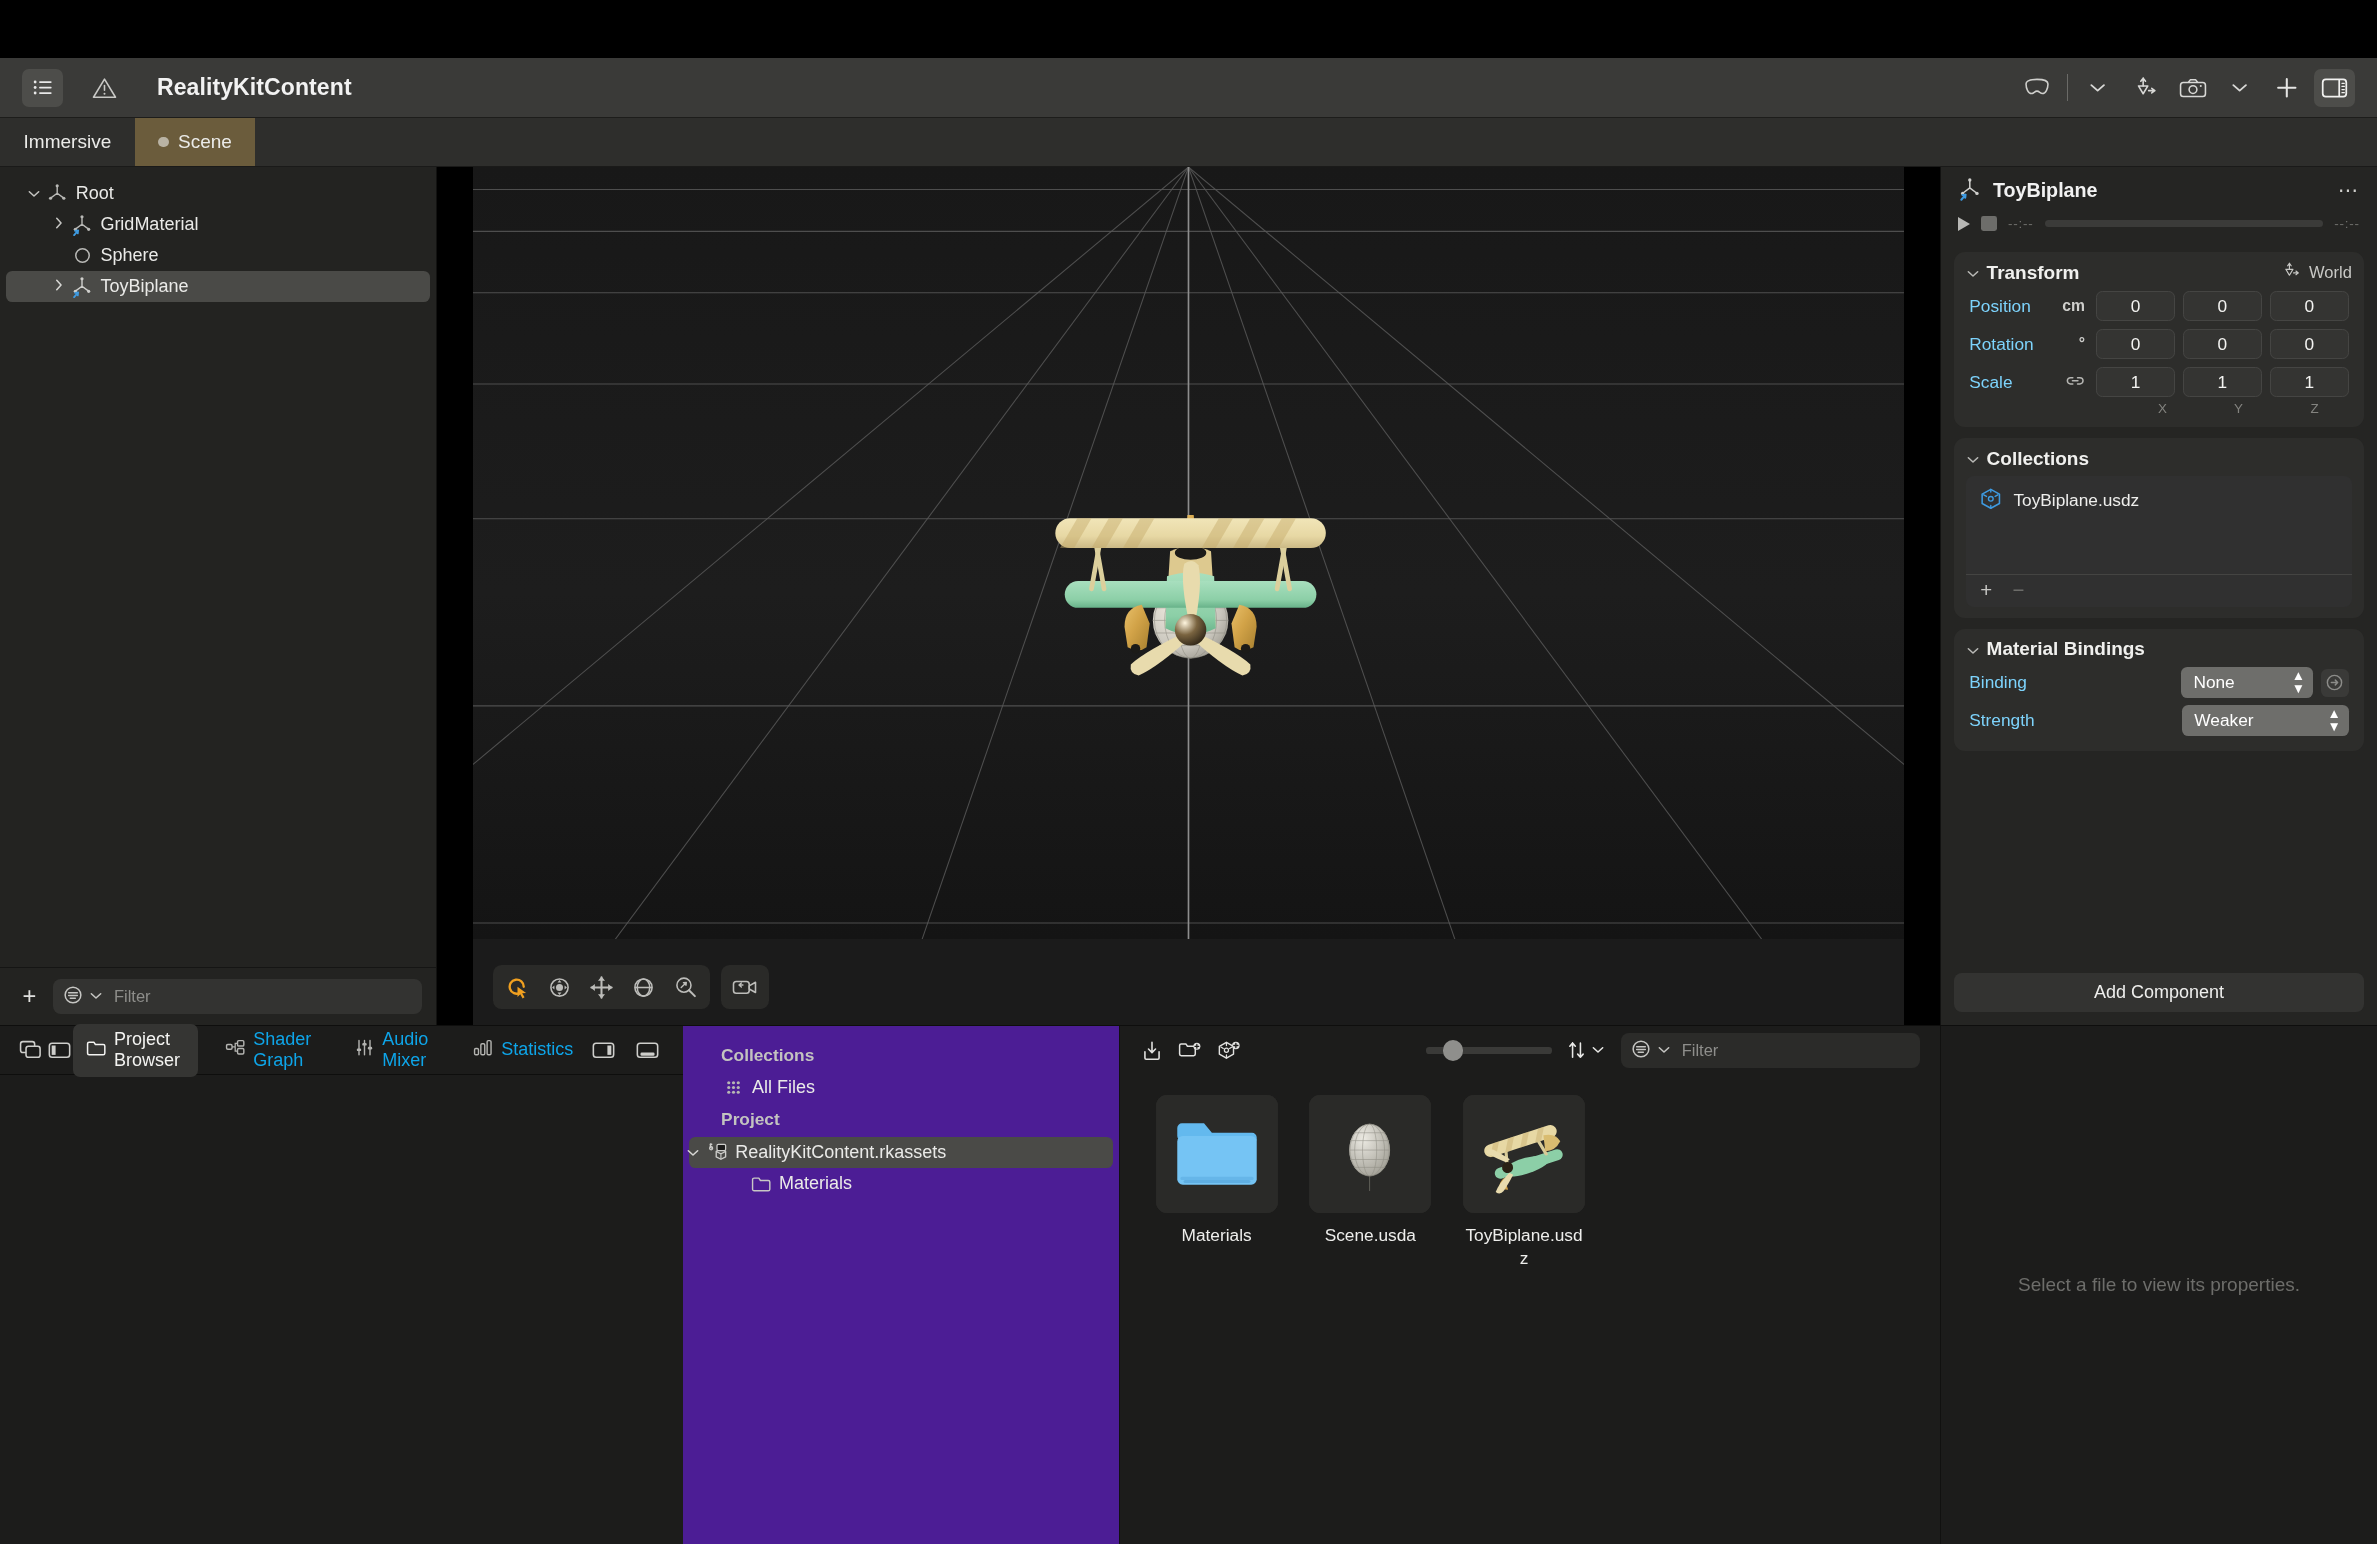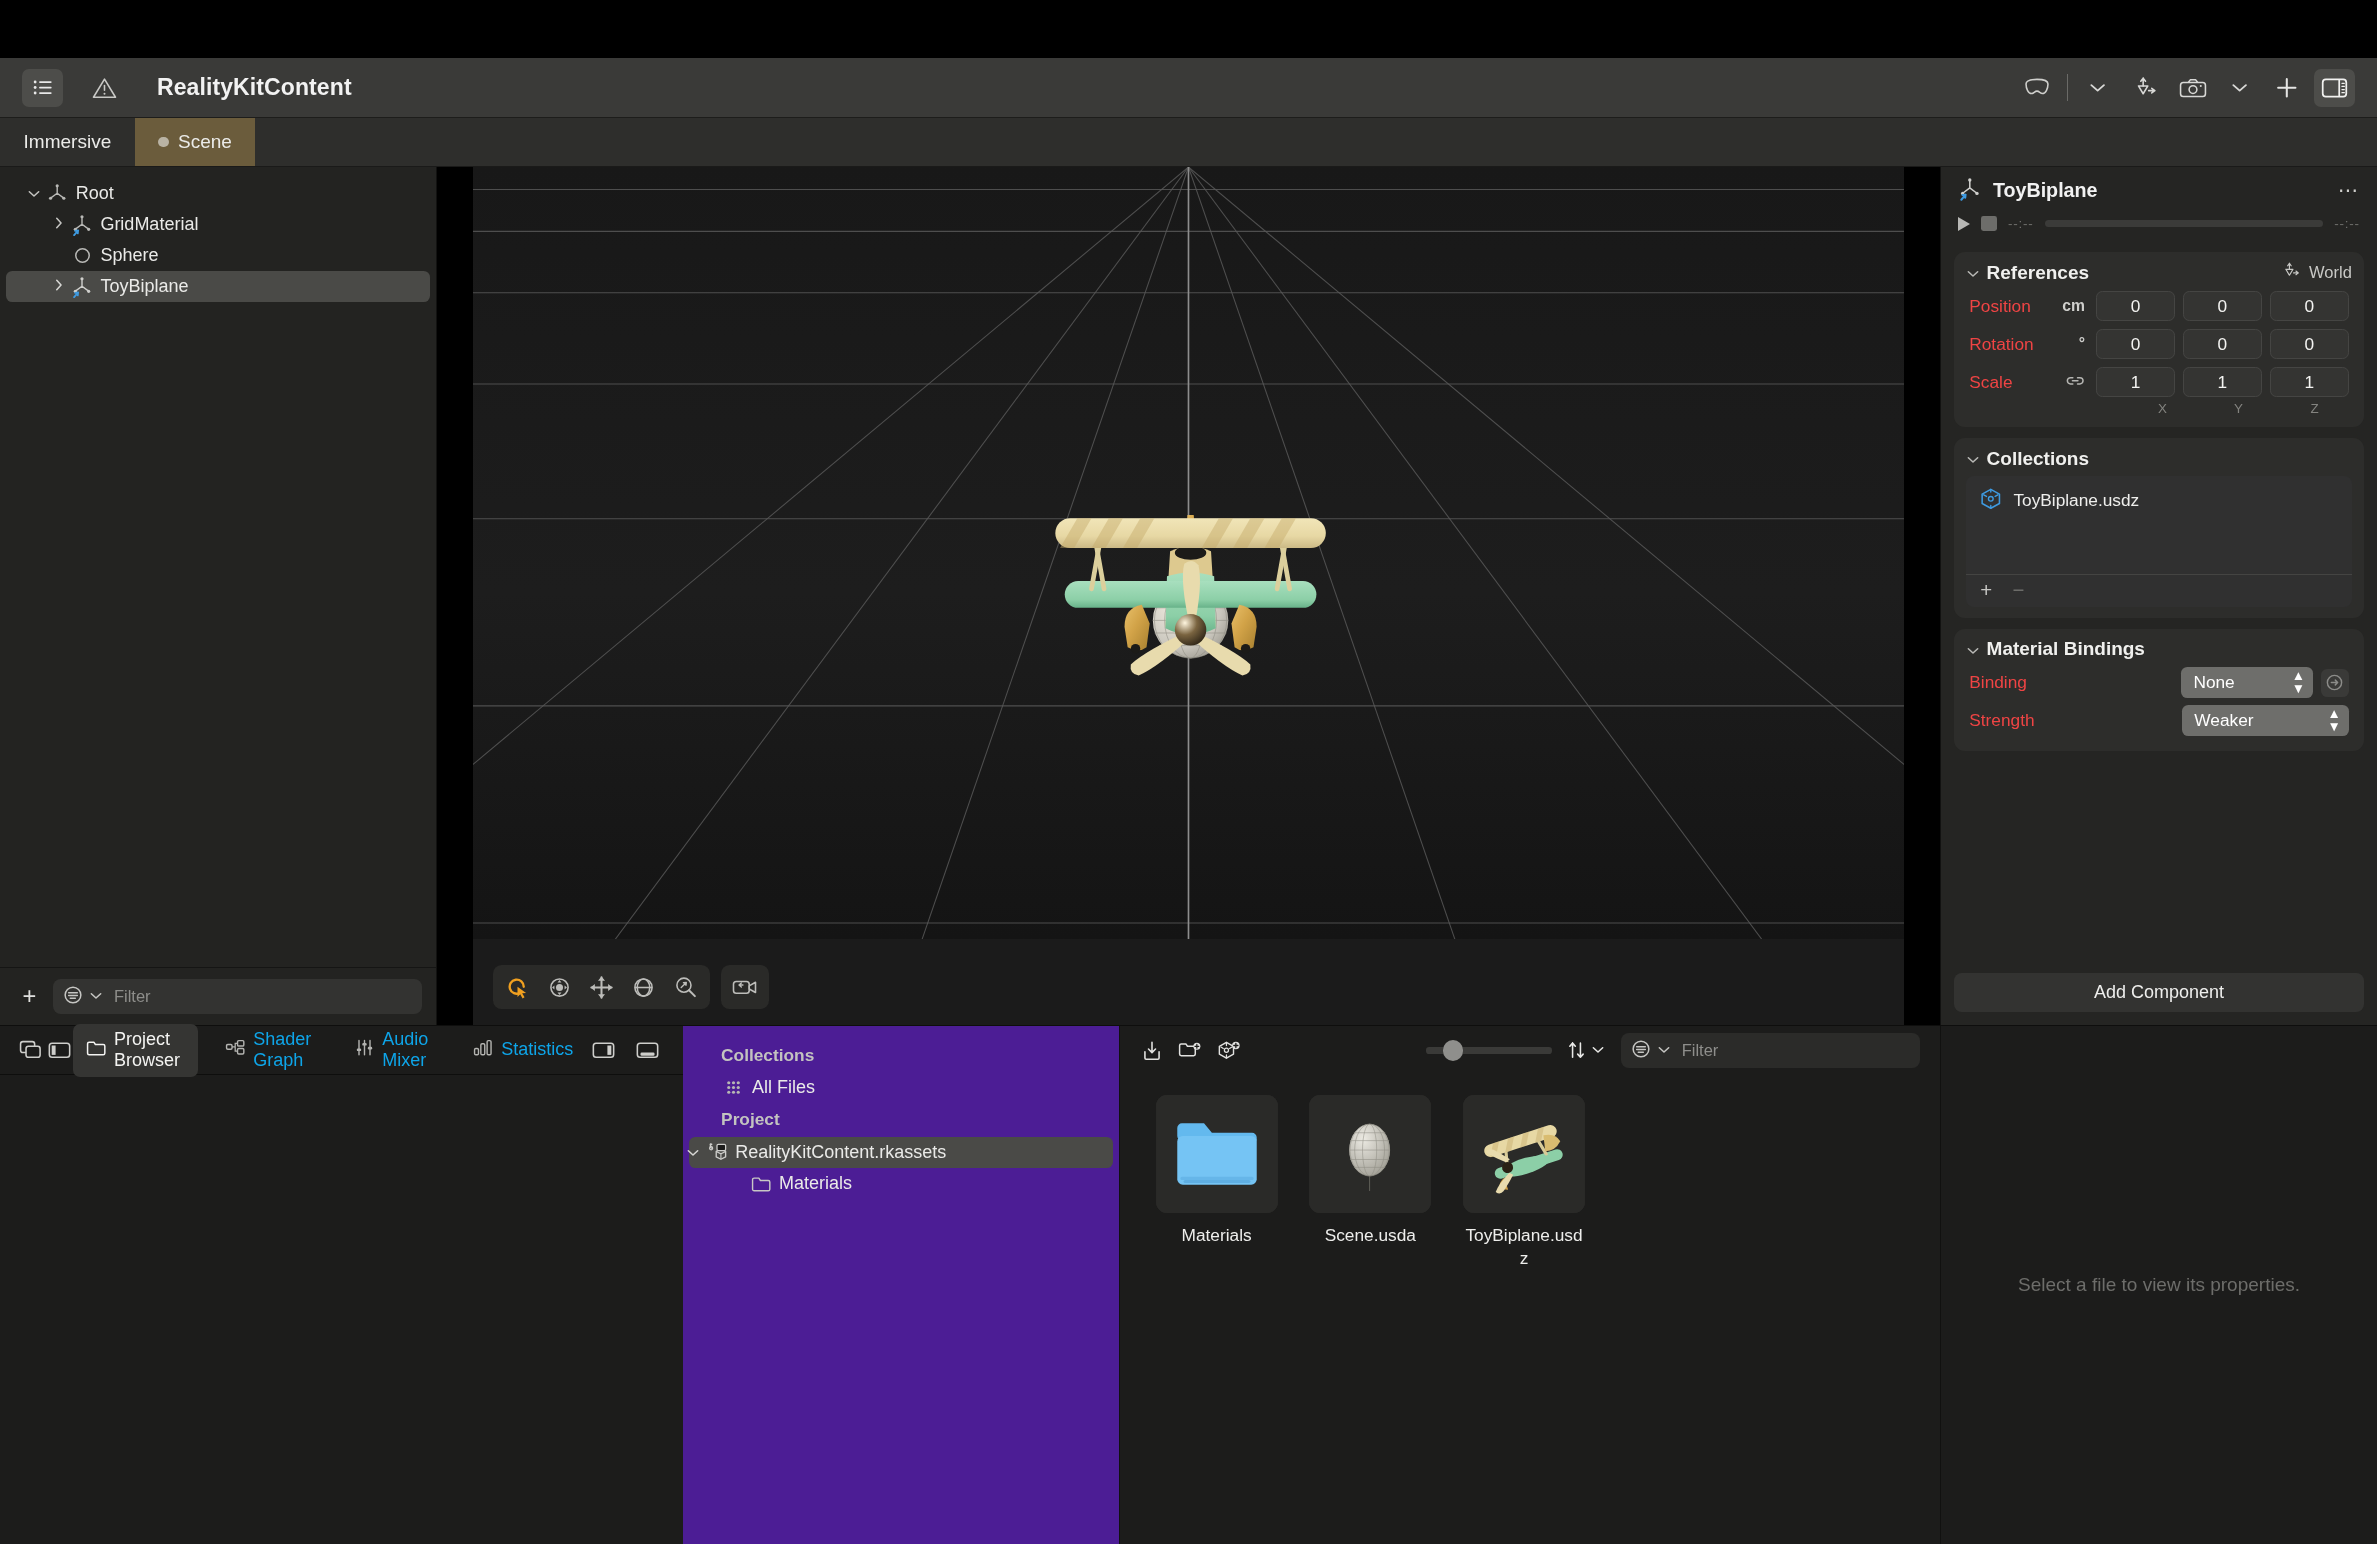--- a/index.html
+++ b/index.html
@@ -156,21 +156,21 @@
   .sec-head {
     display: flex; align-items: center; padding: 0 12.6px 3.1px 12.6px;
   }
   .sec-chev { color: #b9b9b6; font-size: 15px; width: 20.4px; }
   .sec-title { font-size: 19px; font-weight: bold; color: #f0f0ee; }
   .sec-right { margin-left:auto; display:flex; align-items:center; gap:7.9px; color:#c8c8c5; font-size:16.5px;}
 
   .prop-row {
     display: flex; align-items: center; height: 38px; padding: 0 15.7px;
   }
-  .prop-label { color: #ef4444; font-size: 17.3px; width: 104px; }
+  .prop-label { color: #7dd3fc; font-size: 17.3px; width: 104px; }
   .prop-unit { color: #cfcfcc; font-size: 15.7px; font-weight: bold; width: 44px; text-align: right; }
   .nums { display: flex; gap: 7.9px; margin-left: 11px; }
   .numbox {
     width: 79px; height: 30px; border-radius: 6.3px;
     background: #343432; border: 0.8px solid #454543;
     display: flex; align-items: center; justify-content: center;
     color: #f4f4f2; font-size: 17.3px;
   }
   .axis-row { display: flex; padding: 0 15.7px; margin-left: 159px; gap: 7.9px; }
   .axis { width: 79px; text-align: center; color: #83837f; font-size: 13.4px; }
@@ -638,21 +638,21 @@
       <span class="tcode">--:--</span>
     </div>
 
     <div class="section">
       <div class="sec-head">
         <span class="sec-chev">
           <svg width="14" height="9.4" viewBox="0 0 18 12">
               <path d="M3 3.5 L9 9 L15 3.5" stroke="#b9b9b6" stroke-width="2" fill="none" stroke-linecap="round" stroke-linejoin="round"></path>
             </svg>
         </span>
-        <span class="sec-title">References</span>
+        <span class="sec-title">Transform</span>
         <span class="sec-right">
           <span>
             <svg width="20.4" height="19" viewBox="0 0 34 32" fill="none">
               <path d="M14 14 L14 4 M14 4 L11 8 M14 4 L17 8" stroke="#c8c8c5" stroke-width="2" stroke-linecap="round"></path>
               <path d="M8 14 L20 14 L14 24 Z" stroke="#c8c8c5" stroke-width="2" stroke-linejoin="round"></path>
               <path d="M21 20 L29 20 M29 20 L25 17 M29 20 L25 23" stroke="#c8c8c5" stroke-width="2" stroke-linecap="round"></path>
             </svg>
           </span>
           <span>World</span>
         </span>

